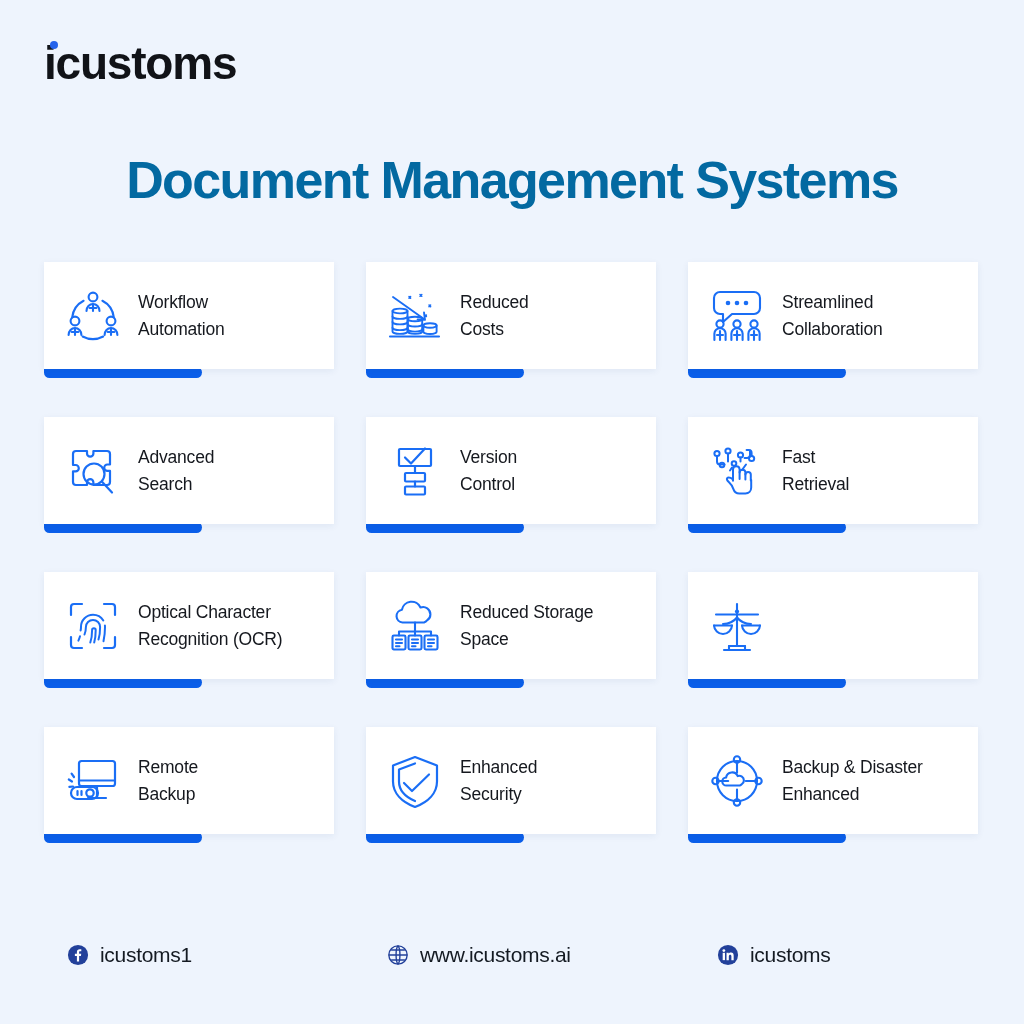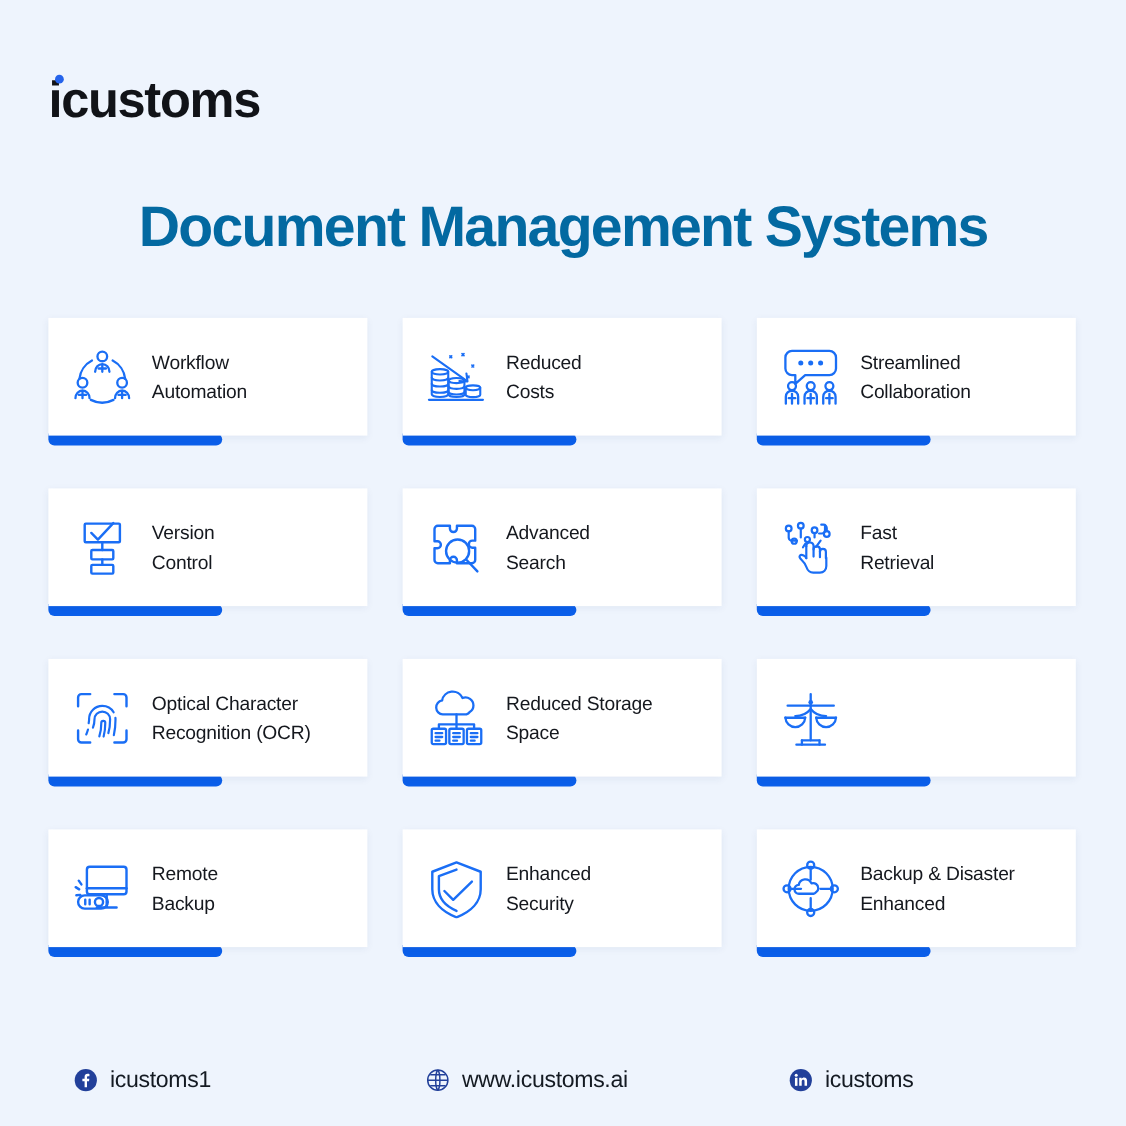--- a/index.html
+++ b/index.html
@@ -3,21 +3,21 @@
 <meta charset="utf-8">
 <style>
   html,body{margin:0;padding:0;}
   body{
     width:1024px;height:1024px;
     background:#eef4fd;
     font-family:"Liberation Sans", sans-serif;
     overflow:hidden;
     position:relative;
   }
-  .page{position:absolute;inset:0;margin-top:27px;}
+  .page{position:absolute;inset:0;}
 
   
   .logo{
     position:absolute;left:44px;top:40px;
     font-size:46px;font-weight:700;letter-spacing:-1.2px;
     color:#111318;line-height:1;
   }
   .logo .dot{
     position:absolute;left:6px;top:4px;
     width:8px;height:8px;border-radius:50%;
@@ -180,46 +180,46 @@
       <div class="label">
         <span>Streamlined</span>
         <span class="l2">Collaboration</span>
       </div>
     </div>
 
     <div class="card">
       <div class="bar"></div>
       <div class="icon">
         <svg width="54" height="54" viewBox="0 0 54 54" fill="none" stroke="#1a6ef5" stroke-width="2.2" stroke-linecap="round" stroke-linejoin="round">
+          <path d="M7 10a3 3 0 0 1 3-3h11v2.5a3.2 3.2 0 1 0 6.4 0V7H41a3 3 0 0 1 3 3v10.5h-2.6a3.2 3.2 0 1 0 0 6.4H44V38a3 3 0 0 1-3 3H27.4v-2.6a3.2 3.2 0 1 0-6.4 0V41H10a3 3 0 0 1-3-3V27.4h2.6a3.2 3.2 0 1 0 0-6.4H7V10z"></path>
+          <circle cx="28" cy="30" r="10.5"></circle>
+          <path d="M35.8 37.6 L46 48.5"></path>
+        </svg>
+      </div>
+      <div class="label">
+        <span>Advanced</span>
+        <span class="l2">Search</span>
+      </div>
+    </div>
+
+    <div class="card">
+      <div class="bar"></div>
+      <div class="icon">
+        <svg width="54" height="54" viewBox="0 0 54 54" fill="none" stroke="#1a6ef5" stroke-width="2.2" stroke-linecap="round" stroke-linejoin="round">
           <rect x="11" y="5" width="32" height="17" rx="1"></rect>
           <path d="M17 13.5l6 6 14-15"></path>
           <path d="M27 22v7"></path>
           <rect x="17" y="29" width="20" height="8.5" rx="1"></rect>
           <path d="M27 37.5v5"></path>
           <rect x="17" y="42.5" width="20" height="8" rx="1"></rect>
         </svg>
       </div>
       <div class="label">
         <span>Version</span>
         <span class="l2">Control</span>
-      </div>
-    </div>
-
-    <div class="card">
-      <div class="bar"></div>
-      <div class="icon">
-        <svg width="54" height="54" viewBox="0 0 54 54" fill="none" stroke="#1a6ef5" stroke-width="2.2" stroke-linecap="round" stroke-linejoin="round">
-          <path d="M7 10a3 3 0 0 1 3-3h11v2.5a3.2 3.2 0 1 0 6.4 0V7H41a3 3 0 0 1 3 3v10.5h-2.6a3.2 3.2 0 1 0 0 6.4H44V38a3 3 0 0 1-3 3H27.4v-2.6a3.2 3.2 0 1 0-6.4 0V41H10a3 3 0 0 1-3-3V27.4h2.6a3.2 3.2 0 1 0 0-6.4H7V10z"></path>
-          <circle cx="28" cy="30" r="10.5"></circle>
-          <path d="M35.8 37.6 L46 48.5"></path>
-        </svg>
-      </div>
-      <div class="label">
-        <span>Advanced</span>
-        <span class="l2">Search</span>
       </div>
     </div>
 
     <div class="card">
       <div class="bar"></div>
       <div class="icon">
         <svg width="54" height="54" viewBox="0 0 54 54" fill="none" stroke="#1a6ef5" stroke-width="2" stroke-linecap="round" stroke-linejoin="round">
           <circle cx="7" cy="9.5" r="2.6"></circle>
             <path d="M7 12.1v5.5a3 3 0 0 0 3 3h4.5"></path>
           <circle cx="18" cy="7" r="2.6"></circle>

